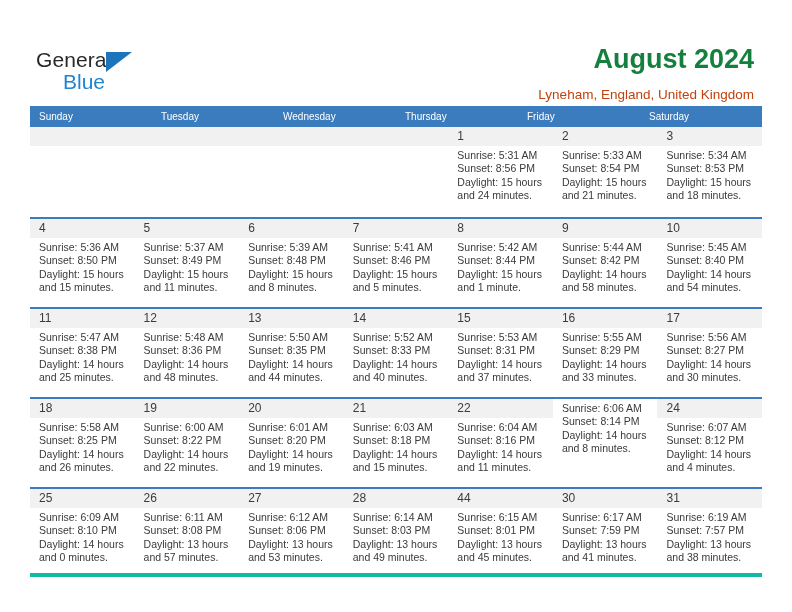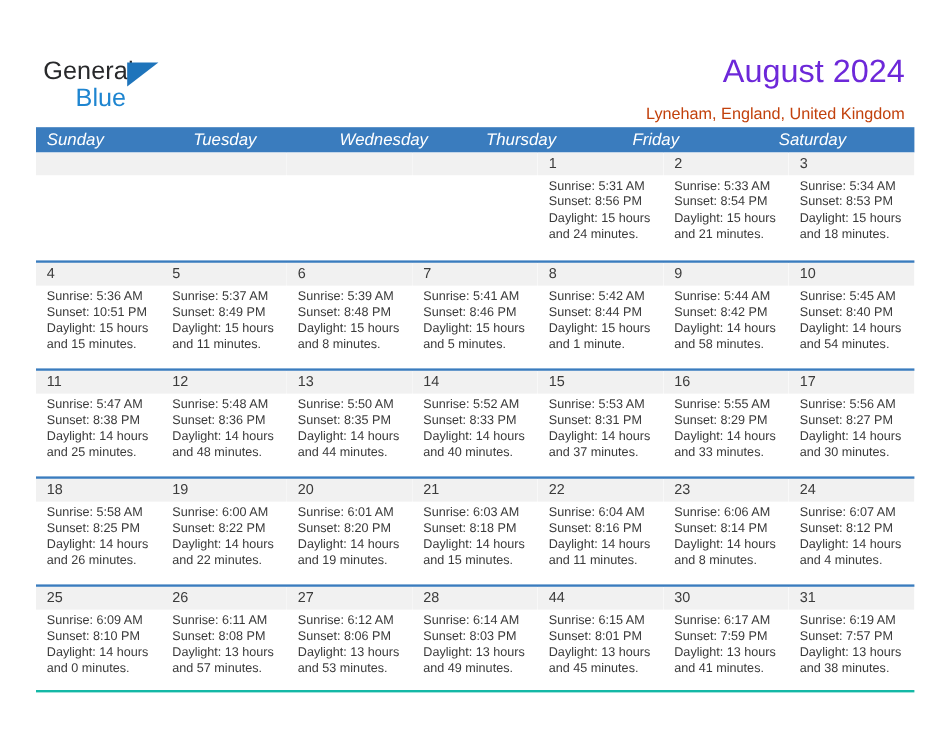--- a/index.html
+++ b/index.html
@@ -64,22 +64,22 @@
   }
 
   .title-block {
     position: absolute;
     right: 38px;
     top: 30px;
     text-align: right;
   }
   .cal-title {
     font-size: 27px;
-    font-weight: normal;
-    color: #6d28d9;
+    font-weight: bold;
+    color: #15803d;
     line-height: 34px;
     white-space: nowrap;
   }
   .cal-subtitle {
     margin-top: 10px;
     font-size: 13.5px;
     color: #c2410c;
     line-height: 17px;
     white-space: nowrap;
   }
@@ -92,40 +92,39 @@
     width: 732px;
   }
   .weekday-row {
     display: flex;
     background: #3a7cbe;
     height: 21px;
   }
   .weekday {
     flex: 1 1 0;
     color: #ffffff;
-    font-size: 14px;
+    font-size: 10px;
     line-height: 21px;
     padding-left: 9px;
     box-sizing: border-box;
     white-space: nowrap;
     overflow: hidden;
-    font-style: italic;
   }
 
   .week {
     display: flex;
     height: 90px;
     border-top: 2px solid #3a7cbe;
     box-sizing: border-box;
   }
   .week.first {
     border-top: none;
   }
   .week.last {
-    border-bottom: 2px solid #14b8a6;
+    border-bottom: 4px solid #14b8a6;
   }
   .day {
     flex: 1 1 0;
     width: 104.57px;
     box-sizing: border-box;
     position: relative;
     overflow: hidden;
   }
   .day-num {
     height: 19px;
@@ -221,21 +220,21 @@
           <div>and 18 minutes.</div>
         </div>
       </div>
     </div>
 
     <div class="week">
       <div class="day">
         <div class="day-num">4</div>
         <div class="day-info">
           <div>Sunrise: 5:36 AM</div>
-          <div>Sunset: 10:51 PM</div>
+          <div>Sunset: 8:50 PM</div>
           <div>Daylight: 15 hours</div>
           <div>and 15 minutes.</div>
         </div>
       </div>
       <div class="day">
         <div class="day-num">5</div>
         <div class="day-info">
           <div>Sunrise: 5:37 AM</div>
           <div>Sunset: 8:49 PM</div>
           <div>Daylight: 15 hours</div>
@@ -395,21 +394,20 @@
       <div class="day">
         <div class="day-num">22</div>
         <div class="day-info">
           <div>Sunrise: 6:04 AM</div>
           <div>Sunset: 8:16 PM</div>
           <div>Daylight: 14 hours</div>
           <div>and 11 minutes.</div>
         </div>
       </div>
       <div class="day">
-        <div class="day-num">23</div>
         <div class="day-info">
           <div>Sunrise: 6:06 AM</div>
           <div>Sunset: 8:14 PM</div>
           <div>Daylight: 14 hours</div>
           <div>and 8 minutes.</div>
         </div>
       </div>
       <div class="day">
         <div class="day-num">24</div>
         <div class="day-info">

